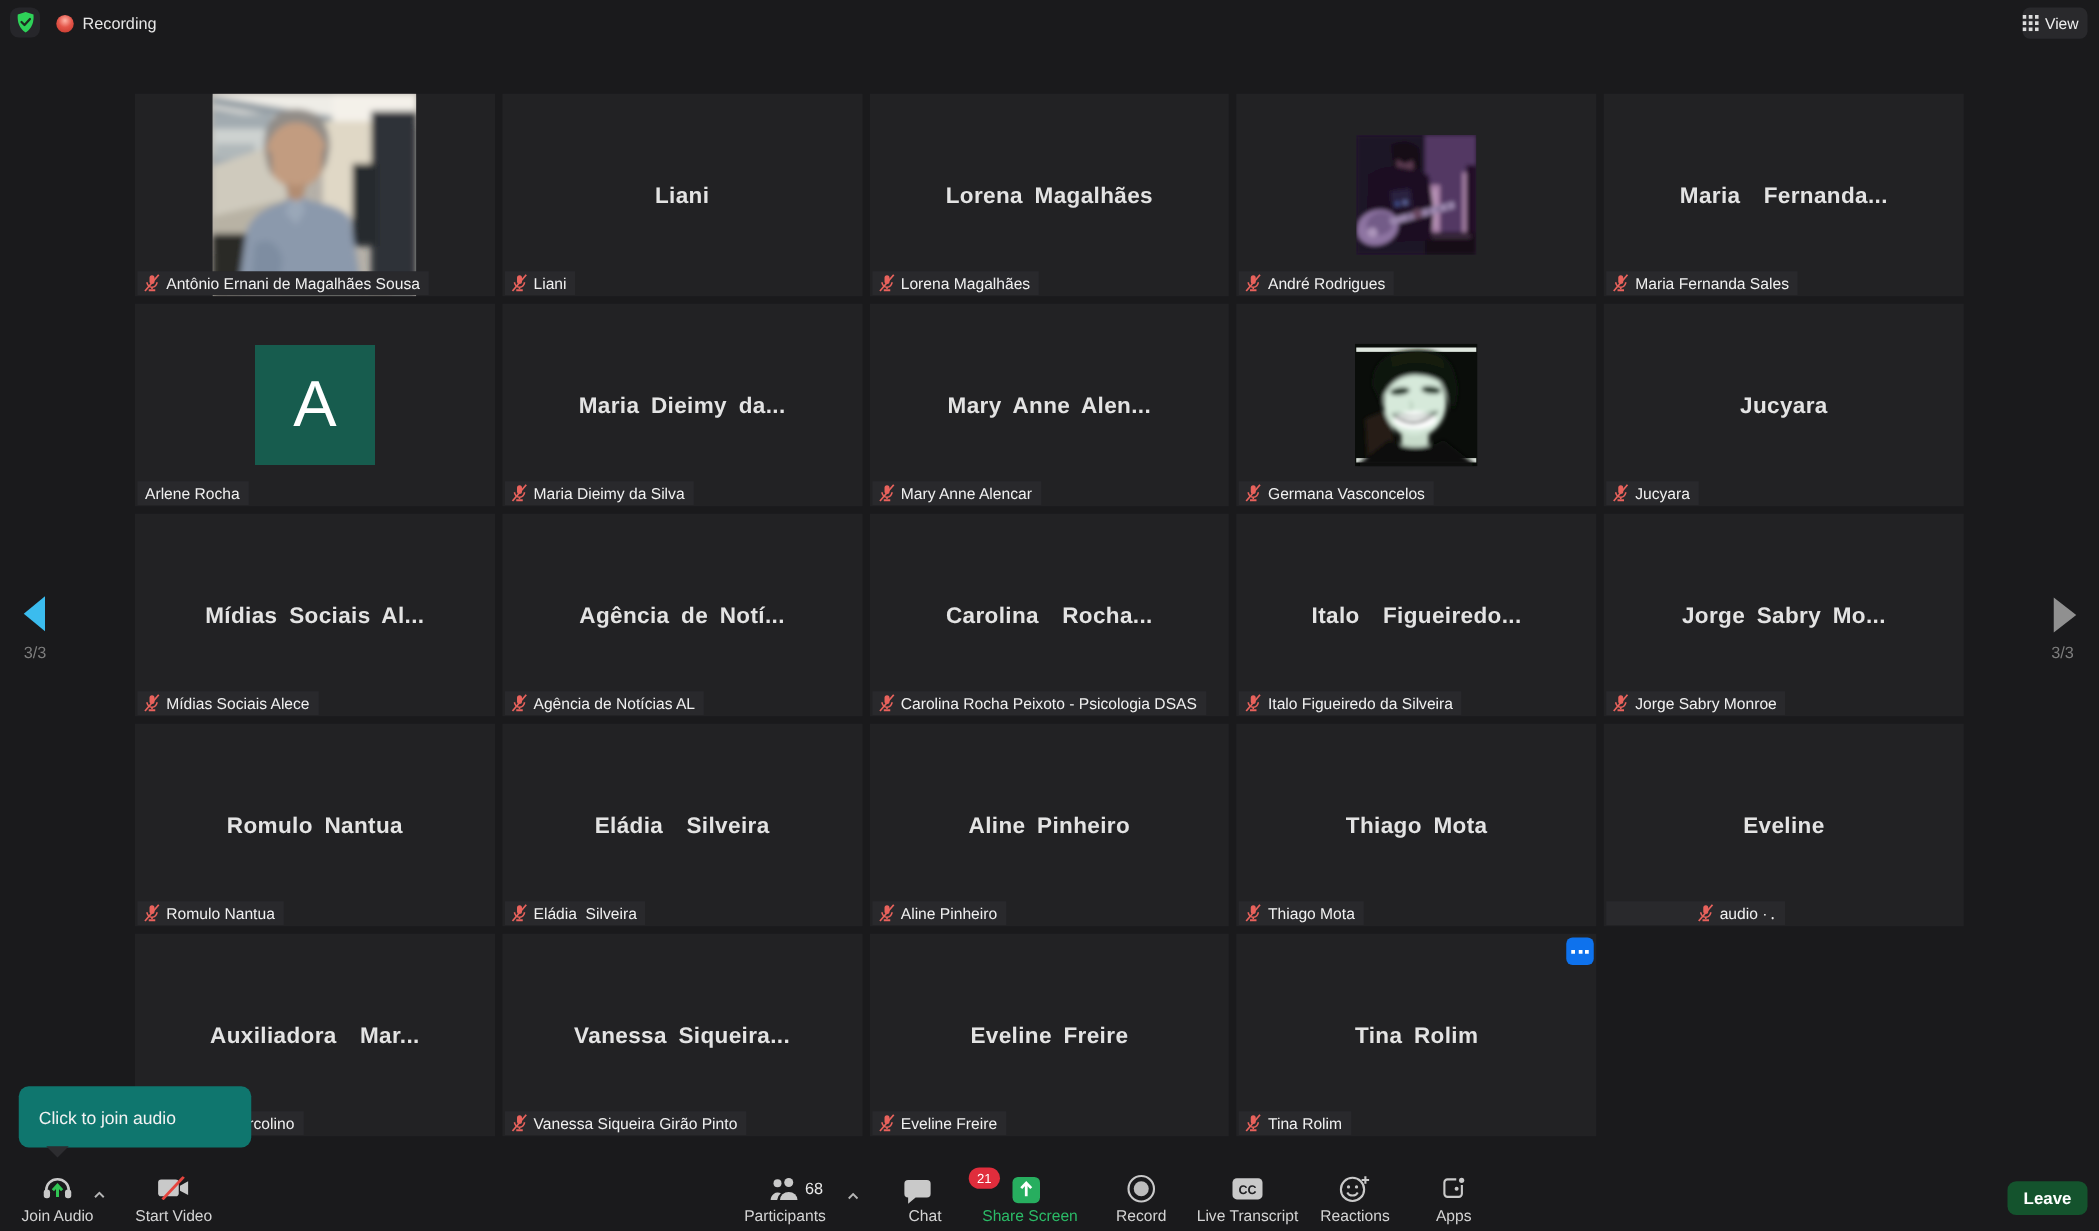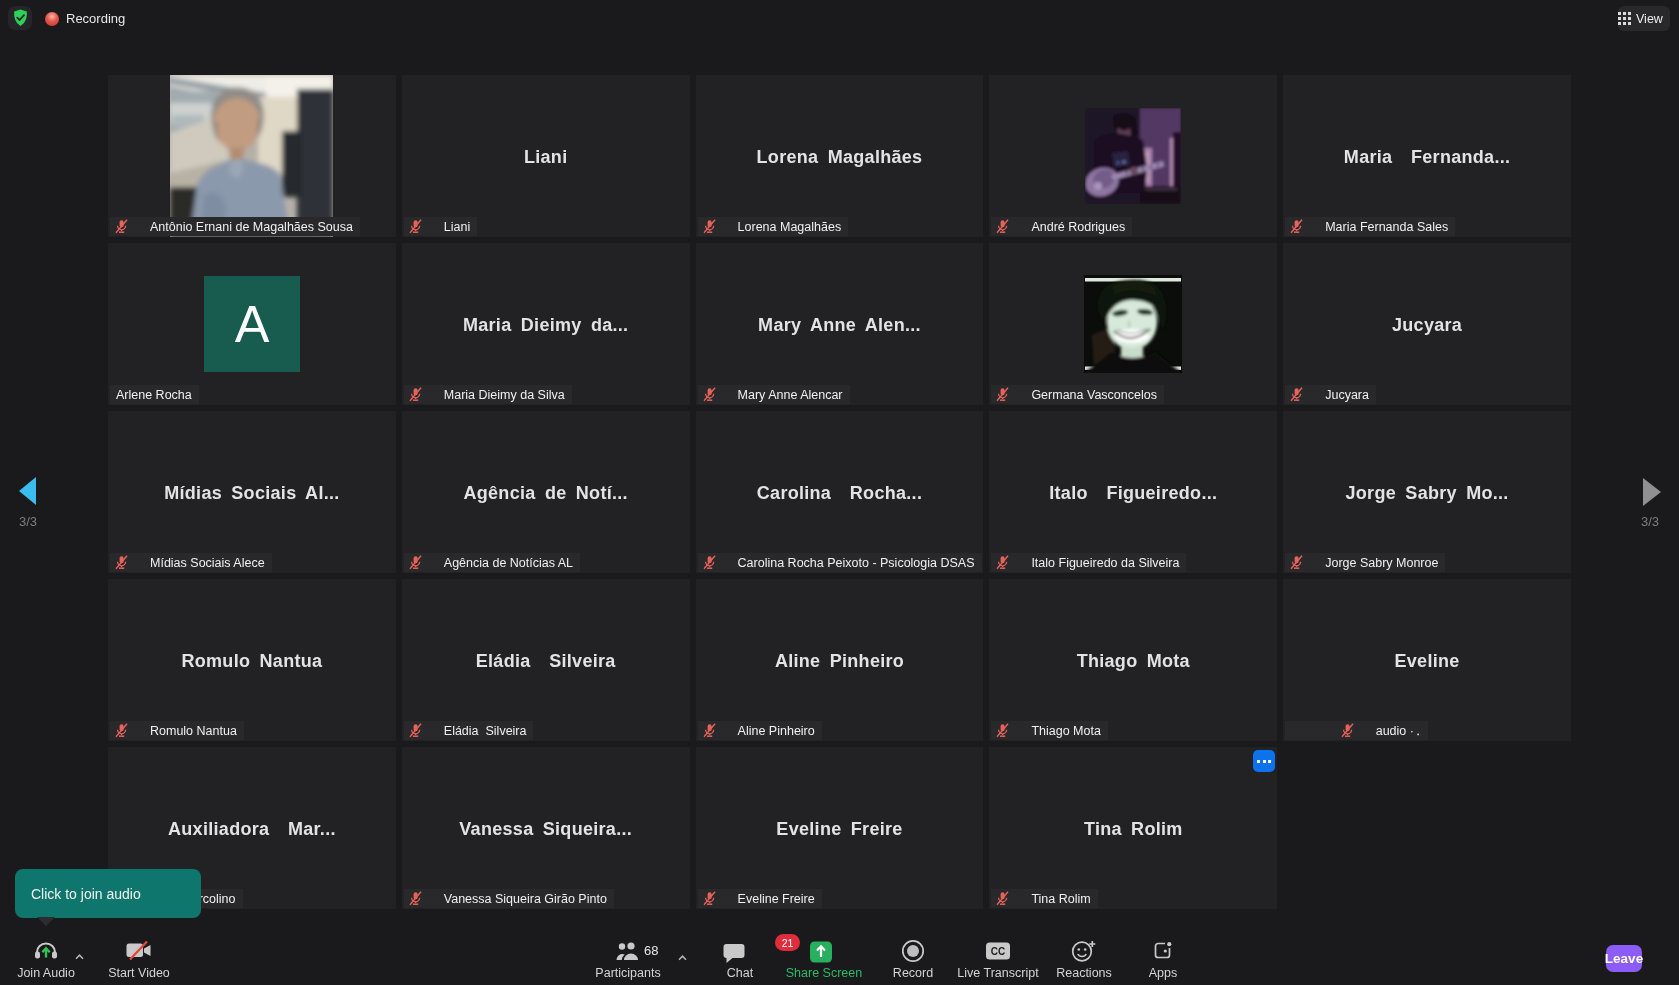--- a/index.html
+++ b/index.html
@@ -8,35 +8,35 @@
 
 .shieldbox{position:absolute;left:8px;top:6px;width:24px;height:24px;background:#26262a;border-radius:7px;display:flex;align-items:center;justify-content:center}
 .rec-dot{position:absolute;left:45px;top:12px;width:14px;height:14px;border-radius:50%;background:radial-gradient(circle at 50% 32%,#ffb3a6 0%,#e4564a 45%,#c23428 100%)}
 .rec-txt{position:absolute;left:66px;top:11px;font-size:13px;color:#e6e6e6}
 .viewbtn{position:absolute;left:1618px;top:6px;width:52px;height:25px;background:#29292c;border-radius:6px;display:flex;align-items:center;justify-content:flex-start;gap:5px}
 .viewbtn span{font-size:12.5px;color:#ededed}
 
 #grid{position:absolute;left:108px;top:75px;width:1463px;height:834px;display:grid;grid-template-columns:repeat(5,1fr);grid-template-rows:repeat(5,1fr);gap:6px}
 .tile{position:relative;background:#222224}
 .nm{position:absolute;top:50.5%;left:50%;transform:translate(-50%,-50%);font-size:18px;font-weight:bold;color:#e3e3e3;letter-spacing:0.3px;word-spacing:4px;white-space:nowrap}
-.lb{position:absolute;left:2px;bottom:1px;height:19px;display:flex;align-items:center;gap:22px;padding:0 7px 0 5px;background:#29292c;font-size:12.5px;color:#f0f0f0;white-space:nowrap;z-index:3}
+.lb{position:absolute;left:2px;bottom:1px;height:19px;display:flex;align-items:center;gap:5px;padding:0 7px 0 5px;background:#29292c;font-size:12.5px;color:#f0f0f0;white-space:nowrap;z-index:3}
 .lb.noic{padding-left:6px}
 .ph{position:absolute;z-index:1}
 
 .arr-l{position:absolute;left:19px;top:477px;width:0;height:0;border-top:14px solid transparent;border-bottom:14px solid transparent;border-right:17px solid #3bbcee}
 .arr-r{position:absolute;left:1643px;top:478px;width:0;height:0;border-top:14px solid transparent;border-bottom:14px solid transparent;border-left:18px solid #909090}
 .pg{position:absolute;font-size:13px;color:#7e7e7e}
 
 .tip{position:absolute;left:15px;top:869px;width:186px;height:49px;background:#0f766e;border-radius:8px;z-index:6;display:flex;align-items:center;padding-left:16px;font-size:14px;color:#f2f2f2}
 .tip:after{content:"";position:absolute;left:22px;bottom:-8px;width:0;height:0;border-left:9px solid transparent;border-right:9px solid transparent;border-top:9px solid #2d2d30}
 
 .titem{position:absolute;text-align:center;transform:translateX(-50%)}
 .tlabel{position:absolute;transform:translateX(-50%);top:966px;font-size:12.5px;color:#d4d4d4;white-space:nowrap}
 .green{color:#2bbb67}
-.leave{position:absolute;left:1606px;top:945px;width:36px;height:27px;background:#8b5cf6;border-radius:7px;color:#fff;font-size:13.5px;font-weight:600;display:flex;align-items:center;justify-content:center}
+.leave{position:absolute;left:1606px;top:945px;width:64px;height:27px;background:#14532d;border-radius:7px;color:#fff;font-size:13.5px;font-weight:600;display:flex;align-items:center;justify-content:center}
 .badge{position:absolute;left:775px;top:934px;width:25px;height:17px;background:#e02d3c;border-radius:9px;color:#fff;font-size:10.5px;font-weight:normal;display:flex;align-items:center;justify-content:center;z-index:2}
 .morebtn{position:absolute;right:2px;top:3px;width:22px;height:22px;background:#0e72ed;border-radius:5px;display:flex;align-items:center;justify-content:center;gap:2.5px;z-index:4}
 .morebtn i{width:3px;height:3px;background:#fff;display:block}
 </style></head><body>
 <div class="shieldbox">
     <svg width="17" height="18" viewBox="0 0 17 18">
       <path d="M8.5 0.5 L14.8 2.6 C15.3 8.5 13.6 13.8 8.5 17 C3.4 13.8 1.7 8.5 2.2 2.6 Z" fill="#2ed158"></path>
       <path d="M5.2 8.6 L7.6 11 L12 6.2" stroke="#1d2b20" stroke-width="1.8" fill="none" stroke-linecap="round" stroke-linejoin="round"></path>
     </svg>
   </div>

